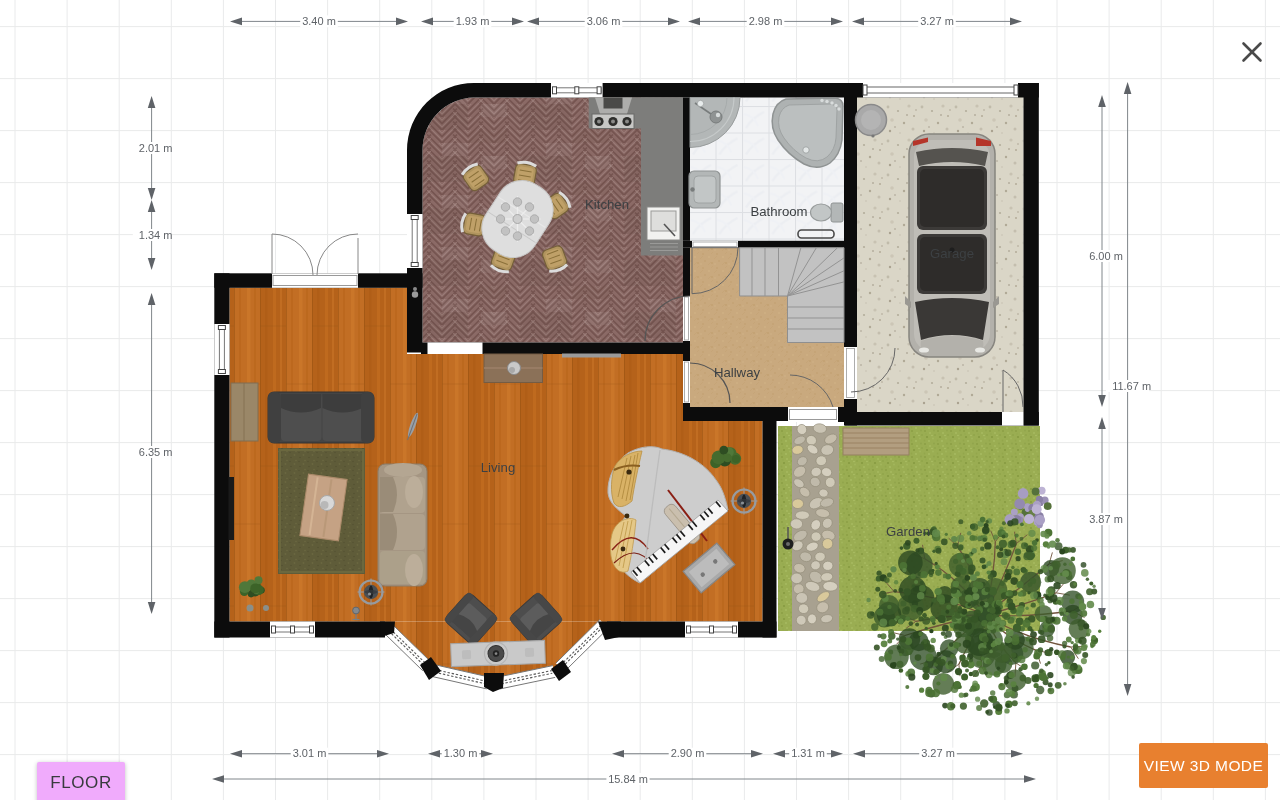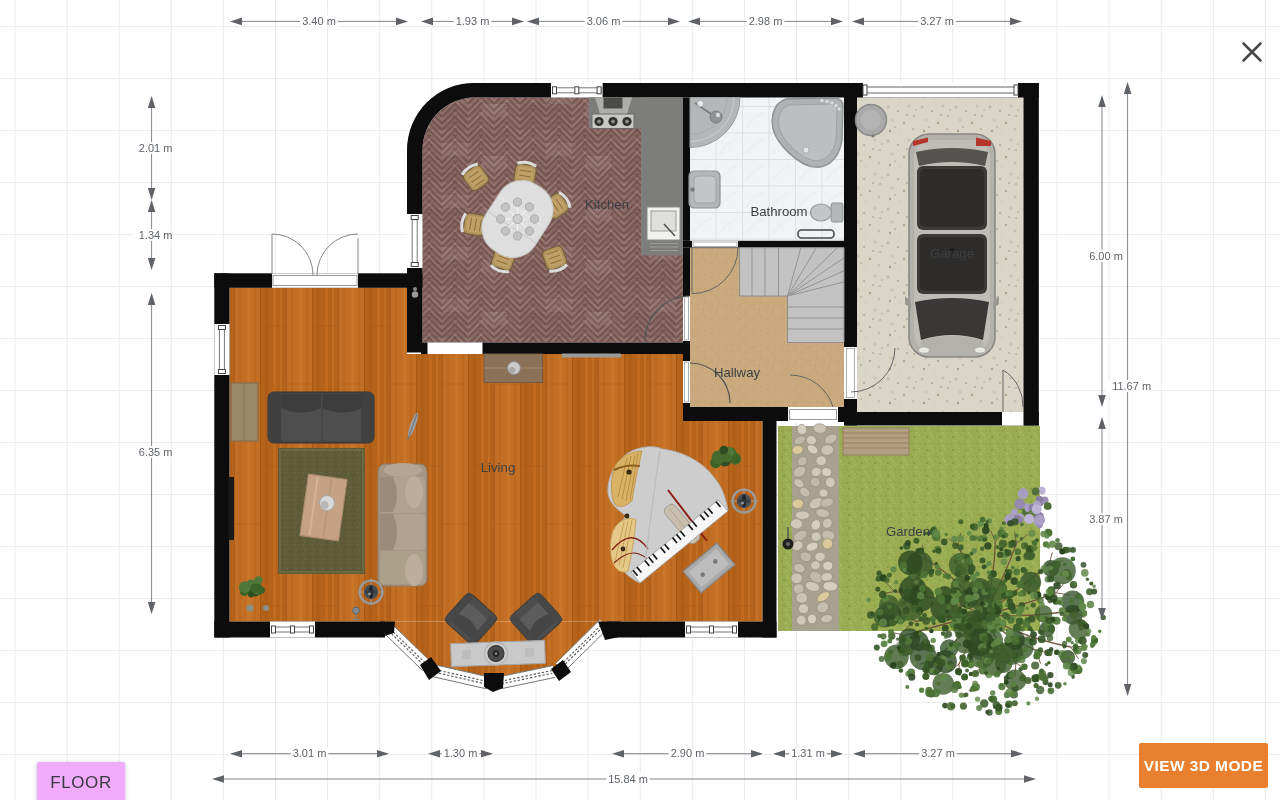--- a/index.html
+++ b/index.html
@@ -1,18 +1,18 @@
 <!DOCTYPE html>
 <html><head><meta charset="utf-8">
 <style>
 html,body{margin:0;padding:0;background:#fff;font-family:"Liberation Sans",sans-serif;}
 #stage{position:relative;width:1280px;height:800px;overflow:hidden;background:#fff;}
 .btn{position:absolute;display:flex;align-items:center;justify-content:center;}
 #floorbtn{left:11px;top:762px;width:88px;height:42px;background:#f0abfc;border-radius:2px;box-shadow:0 1px 4px rgba(0,0,0,0.25);color:#383b3e;font-size:17px;letter-spacing:0.6px;margin-left:26px;}
-#view3d{left:1139px;top:743px;width:129px;height:45px;background:#e8802f;border-radius:2px;color:#fff;font-size:15.5px;font-weight:bold;letter-spacing:0.4px;}
+#view3d{left:1139px;top:743px;width:129px;height:45px;background:#e8802f;border-radius:2px;color:#fff;font-size:15.5px;font-weight:normal;letter-spacing:0.4px;}
 </style></head><body>
 <div id="stage">
 <svg width="1280" height="800" viewBox="0 0 1280 800">
 
 <defs>
 <pattern id="wood" width="52" height="140" patternUnits="userSpaceOnUse">
  <rect width="52" height="140" fill="#bd681e"></rect>
  <rect x="0" width="26" height="140" fill="#b5621a"></rect>
  <rect x="26" width="26" height="140" fill="#c26e24"></rect>
  <rect x="5" width="2.5" height="140" fill="#ab5a14" opacity="0.55"></rect>

